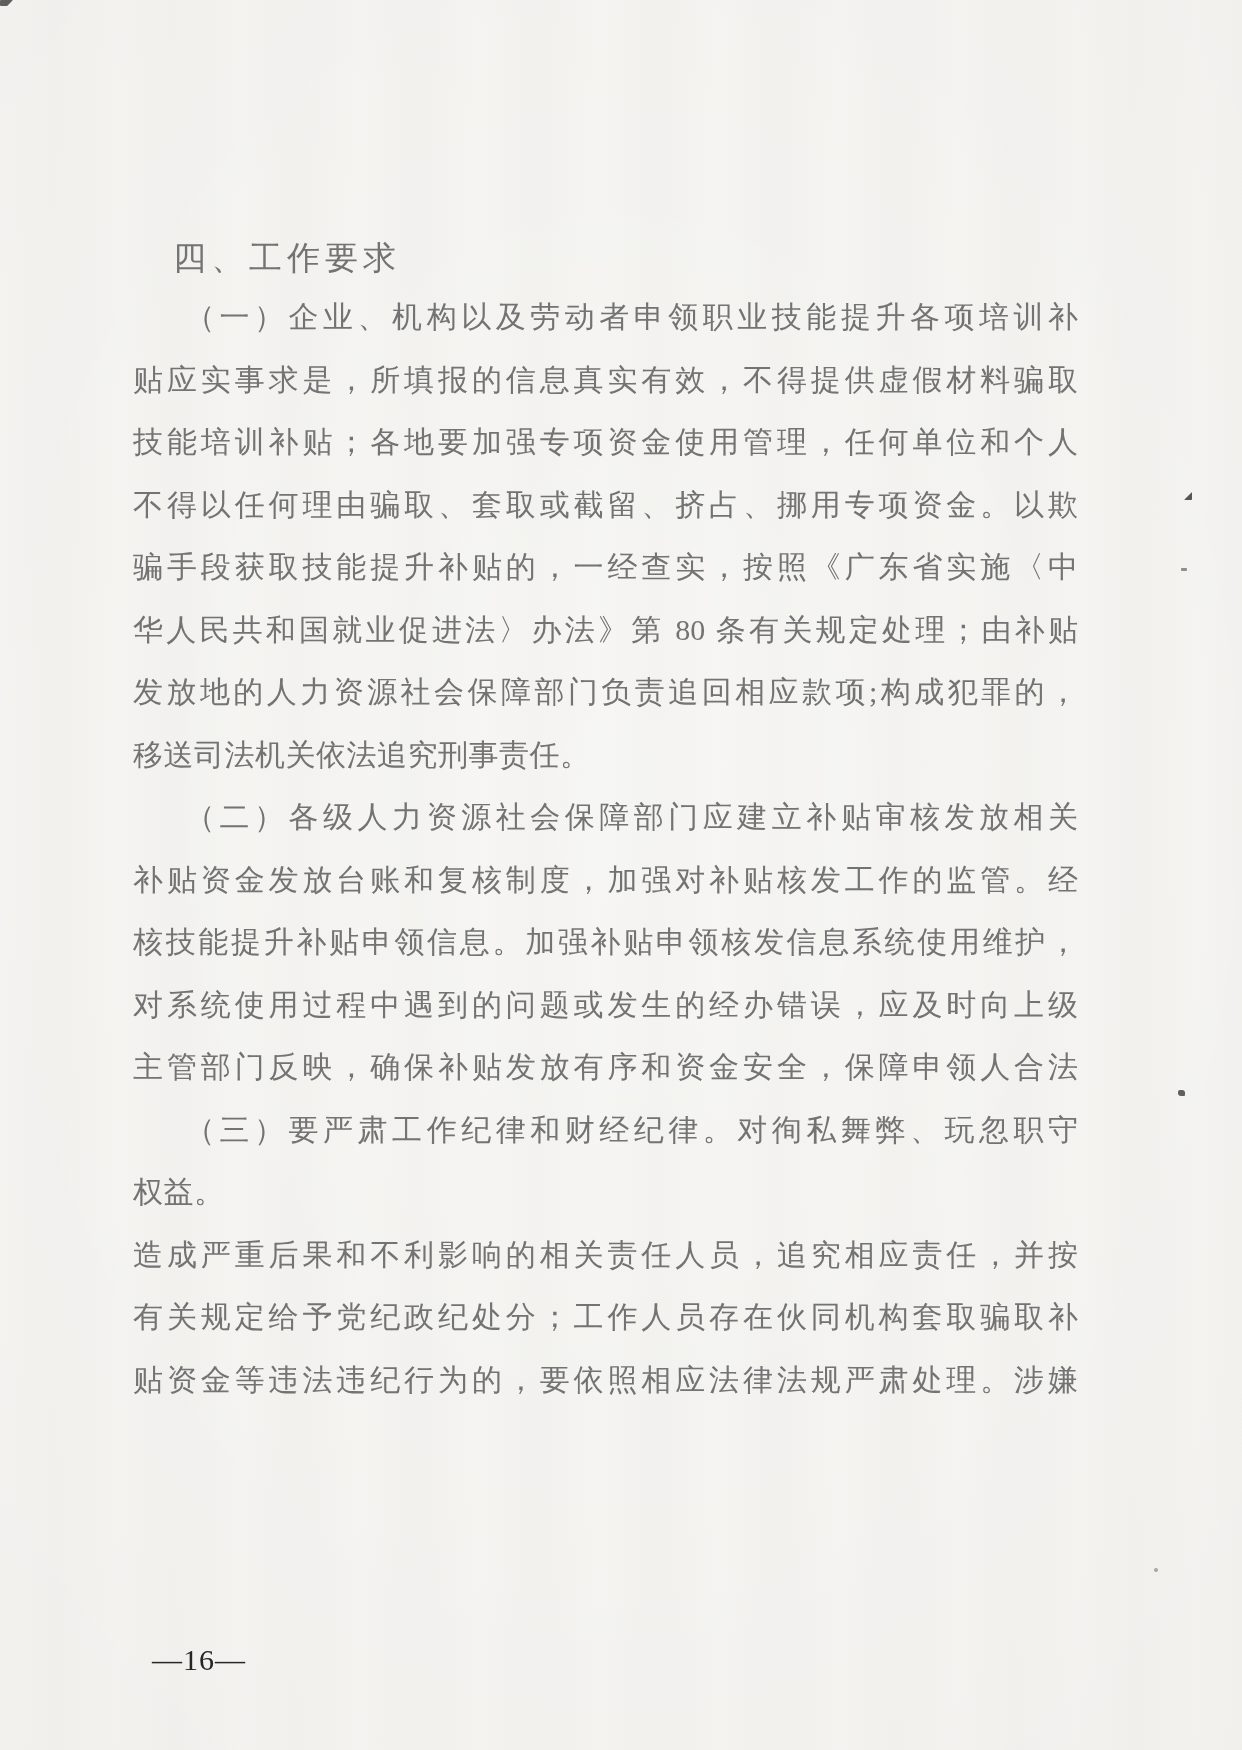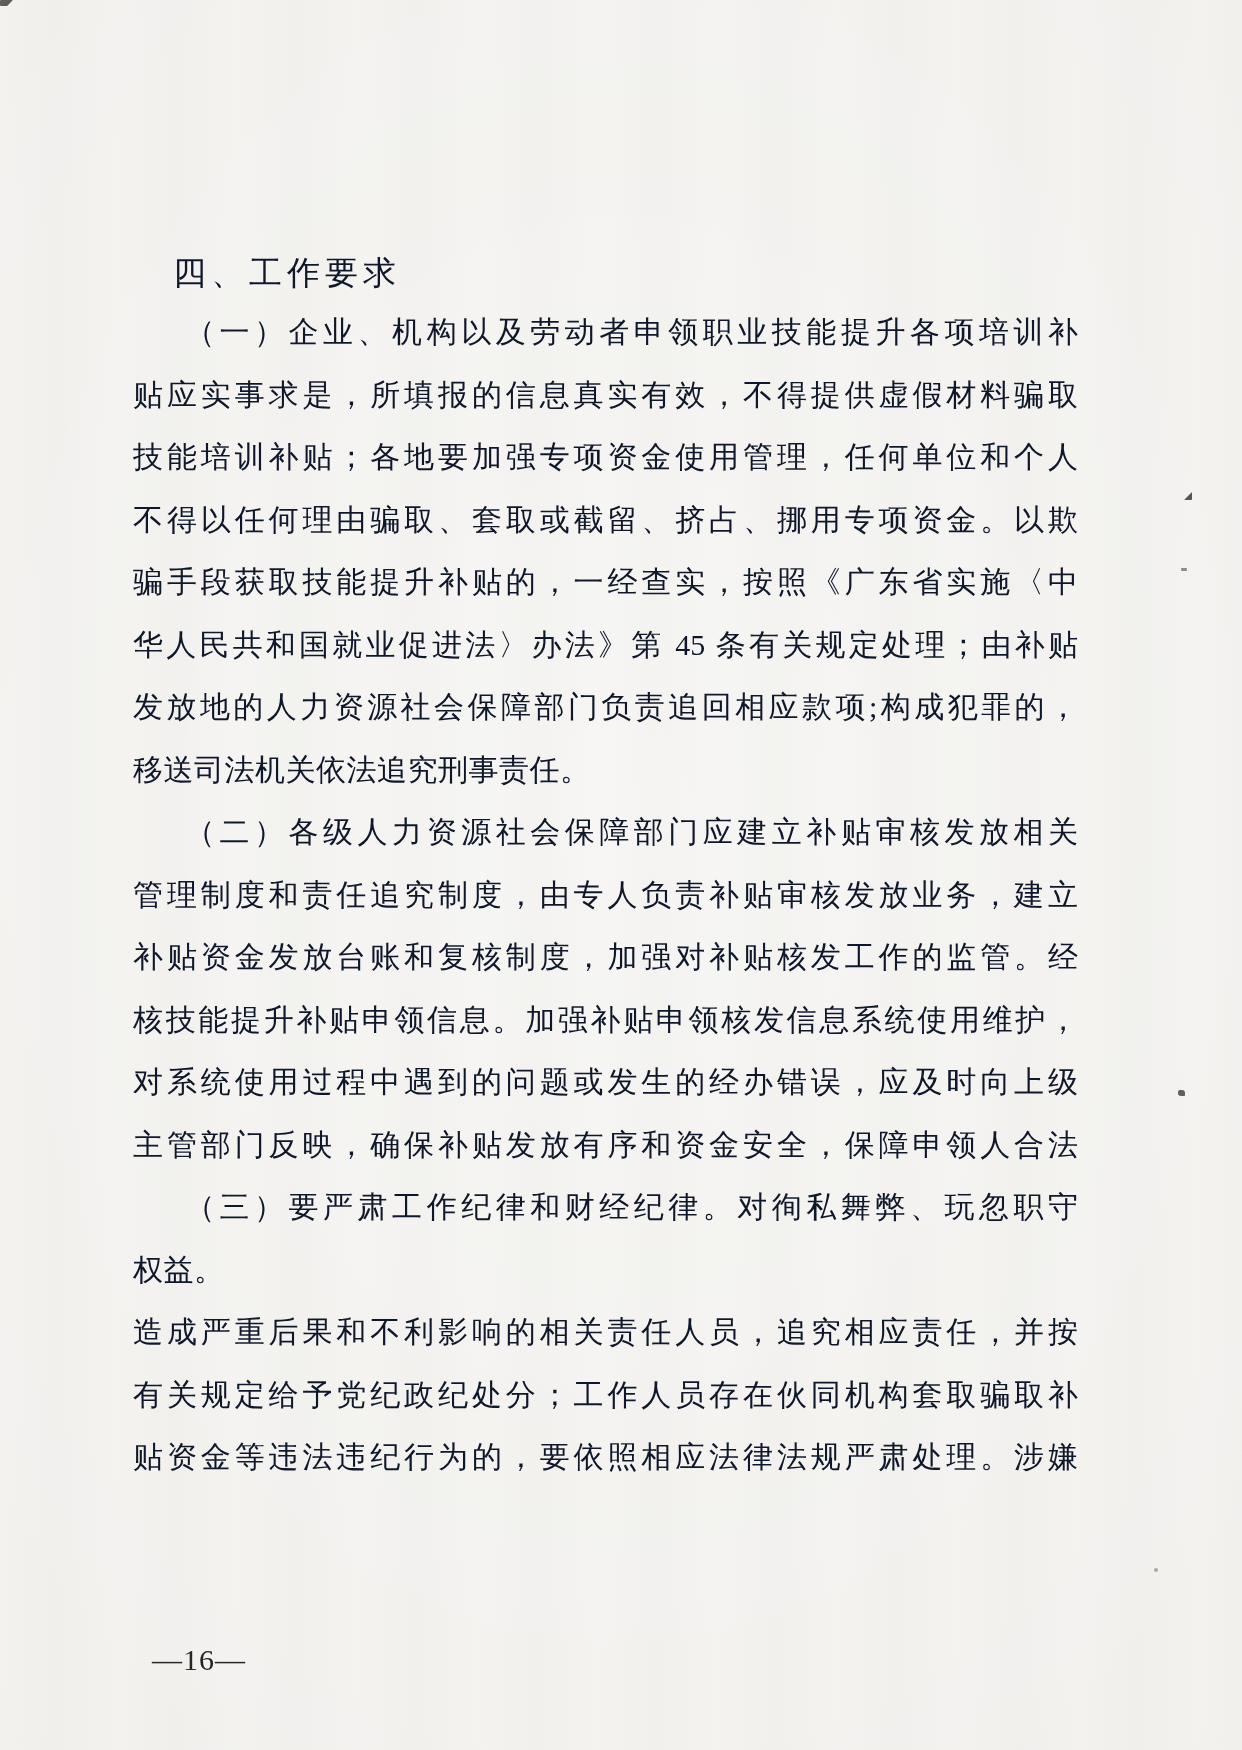--- a/index.html
+++ b/index.html
@@ -23,23 +23,23 @@
         rgba(255,255,255,0.05) 0px, rgba(210,208,202,0.06) 55px,
         rgba(255,255,255,0.05) 120px),
       radial-gradient(ellipse 120% 115% at 50% 46%,
         rgba(255,255,255,0.35) 0%, rgba(255,255,255,0.0) 60%,
         rgba(196,194,188,0.18) 100%);
     pointer-events: none;
   }
   .page-content {
     position: absolute;
     left: 133px;
-    top: 245px;
+    top: 230px;
     width: 945px;
-    color: #0f172a;
+    color: #737373;
   }
   .heading {
     height: 56px;
     line-height: 56px;
     font-size: 33px;
     letter-spacing: 5px;
     padding-left: 40px;
     font-weight: 500;
     white-space: nowrap;
   }
@@ -97,25 +97,24 @@
 <div class="speck speck-d"></div>
 
 <div class="page-content">
   <div class="heading">四、工作要求</div>
 
   <div class="line p-start">（一）企业、机构以及劳动者申领职业技能提升各项培训补</div>
   <div class="line">贴应实事求是，所填报的信息真实有效，不得提供虚假材料骗取</div>
   <div class="line">技能培训补贴；各地要加强专项资金使用管理，任何单位和个人</div>
   <div class="line">不得以任何理由骗取、套取或截留、挤占、挪用专项资金。以欺</div>
   <div class="line">骗手段获取技能提升补贴的，一经查实，按照《广东省实施〈中</div>
-  <div class="line">华人民共和国就业促进法〉办法》第 45 条有关规定处理；由补贴</div>
+  <div class="line">华人民共和国就业促进法〉办法》第 80 条有关规定处理；由补贴</div>
   <div class="line">发放地的人力资源社会保障部门负责追回相应款项;构成犯罪的，</div>
   <div class="line short">移送司法机关依法追究刑事责任。</div>
   <div class="line p-start">（二）各级人力资源社会保障部门应建立补贴审核发放相关</div>
-  <div class="line">管理制度和责任追究制度，由专人负责补贴审核发放业务，建立</div>
   <div class="line">补贴资金发放台账和复核制度，加强对补贴核发工作的监管。经</div>
   <div class="line">核技能提升补贴申领信息。加强补贴申领核发信息系统使用维护，</div>
   <div class="line">对系统使用过程中遇到的问题或发生的经办错误，应及时向上级</div>
   <div class="line">主管部门反映，确保补贴发放有序和资金安全，保障申领人合法</div>
   <div class="line p-start">（三）要严肃工作纪律和财经纪律。对徇私舞弊、玩忽职守</div>
   <div class="line short">权益。</div>
   <div class="line">造成严重后果和不利影响的相关责任人员，追究相应责任，并按</div>
   <div class="line">有关规定给予党纪政纪处分；工作人员存在伙同机构套取骗取补</div>
   <div class="line">贴资金等违法违纪行为的，要依照相应法律法规严肃处理。涉嫌</div>
 </div>

